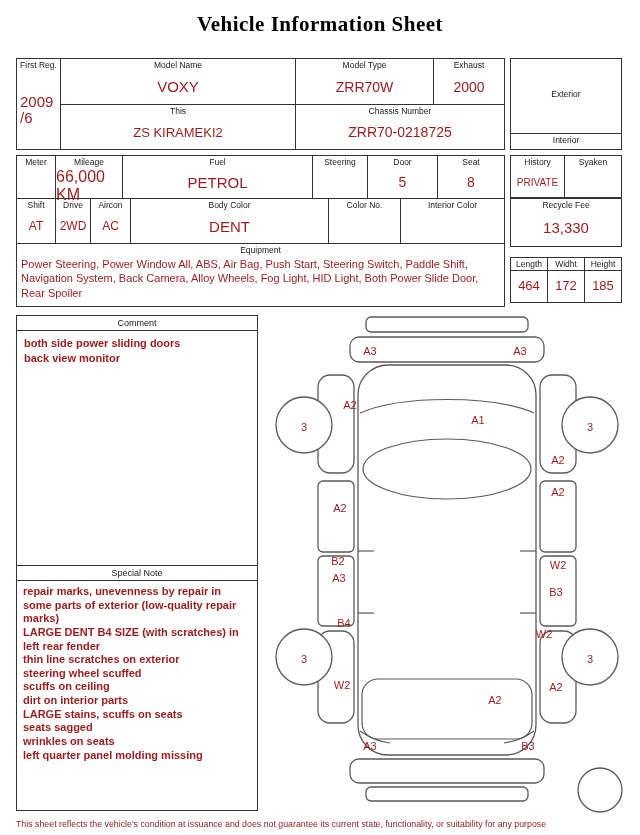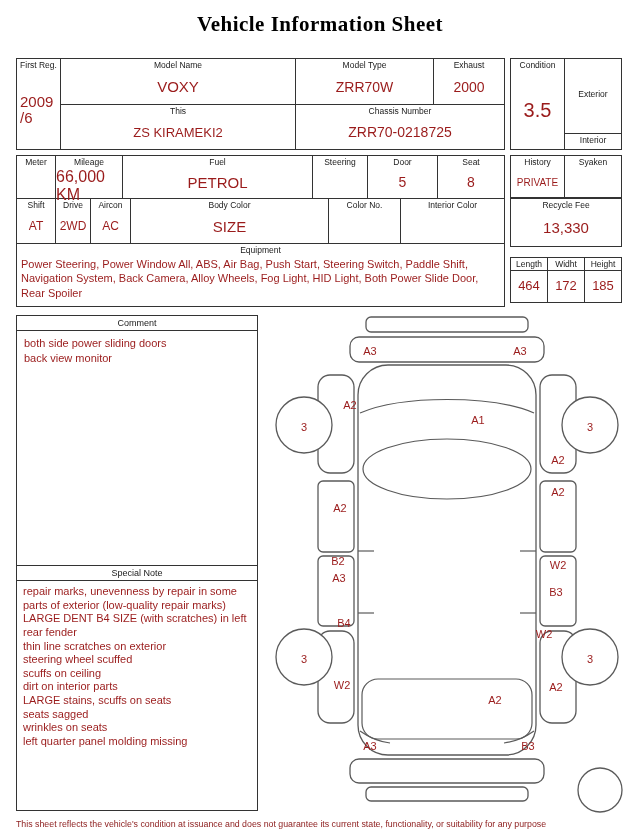--- a/index.html
+++ b/index.html
@@ -11,21 +11,21 @@
   .row { display:flex; }
   .cell { display:flex; flex-direction:column; min-width:0; }
   .lbl { font-size:8.5px; color:#1a1a1a; text-align:center; padding-top:1px; line-height:1.3; white-space:nowrap; }
   .val { flex:1; display:flex; align-items:center; justify-content:center; color:#9a1b1b; line-height:1.1; }
   .br { border-right:1px solid #333; }
   .bb { border-bottom:1px solid #333; }
   .title { position:absolute; top:12px; left:0; width:640px; text-align:center;
            font-family:"Liberation Serif",serif; font-size:21px; font-weight:700; color:#000; letter-spacing:.5px; }
   .pre { white-space:pre-line; }
   .eq-text { color:#9a1b1b; font-size:11px; line-height:1.3; padding:1px 4px; }
-  .freetext { color:#9a1b1b; font-size:11px; line-height:1.32; padding:5px 7px; white-space:pre-line; }
+  .freetext { color:#9a1b1b; font-size:11px; line-height:1.32; padding:5px 7px; white-space:pre-line;font-weight:bold; }
   .hdr-row { height:15px; border-bottom:1px solid #333; display:flex; align-items:center; justify-content:center;
              font-size:9px; color:#1a1a1a; }
   .marker-layer { position:absolute; left:0; top:0; width:372px; height:505px; }
   .marker { position:absolute; transform:translate(-50%,-50%); font-size:11px; color:#9a1b1b; }
   .footer { position:absolute; left:16px; top:819px; width:612px; font-size:8.8px; color:#8b1a1a; }
 </style>
 </head>
 <body>
 
 <div class="page">
@@ -60,24 +60,20 @@
         </div>
         <div class="cell" style="flex:1;">
           <div class="lbl">Chassis Number</div>
           <div class="val" style="font-size:14px;">ZRR70-0218725</div>
         </div>
       </div>
     </div>
   </div>
 
   <div class="abs box row" style="left:510px; top:58px; width:112px; height:92px;">
-    <div class="cell br" style="width:54px;">
-      <div class="lbl">Condition</div>
-      <div class="val" style="font-size:20px;">3.5</div>
-    </div>
     <div class="cell" style="flex:1;margin-top:29px;">
       <div class="cell bb" style="height:46px;">
         <div class="lbl">Exterior</div>
         <div class="val" style="font-size:12px;"></div>
       </div>
       <div class="cell" style="flex:1;">
         <div class="lbl">Interior</div>
         <div class="val" style="font-size:12px;"></div>
       </div>
     </div>
@@ -118,21 +114,21 @@
       <div class="cell br" style="width:35px;">
         <div class="lbl">Drive</div>
         <div class="val" style="font-size:12px;">2WD</div>
       </div>
       <div class="cell br" style="width:40px;">
         <div class="lbl">Aircon</div>
         <div class="val" style="font-size:12px;">AC</div>
       </div>
       <div class="cell br" style="width:198px;">
         <div class="lbl">Body Color</div>
-        <div class="val" style="font-size:15px;">SIZE</div>
+        <div class="val" style="font-size:15px;">DENT</div>
       </div>
       <div class="cell br" style="width:72px;">
         <div class="lbl">Color No.</div>
         <div class="val"></div>
       </div>
       <div class="cell" style="flex:1;">
         <div class="lbl">Interior Color</div>
         <div class="val"></div>
       </div>
     </div>

